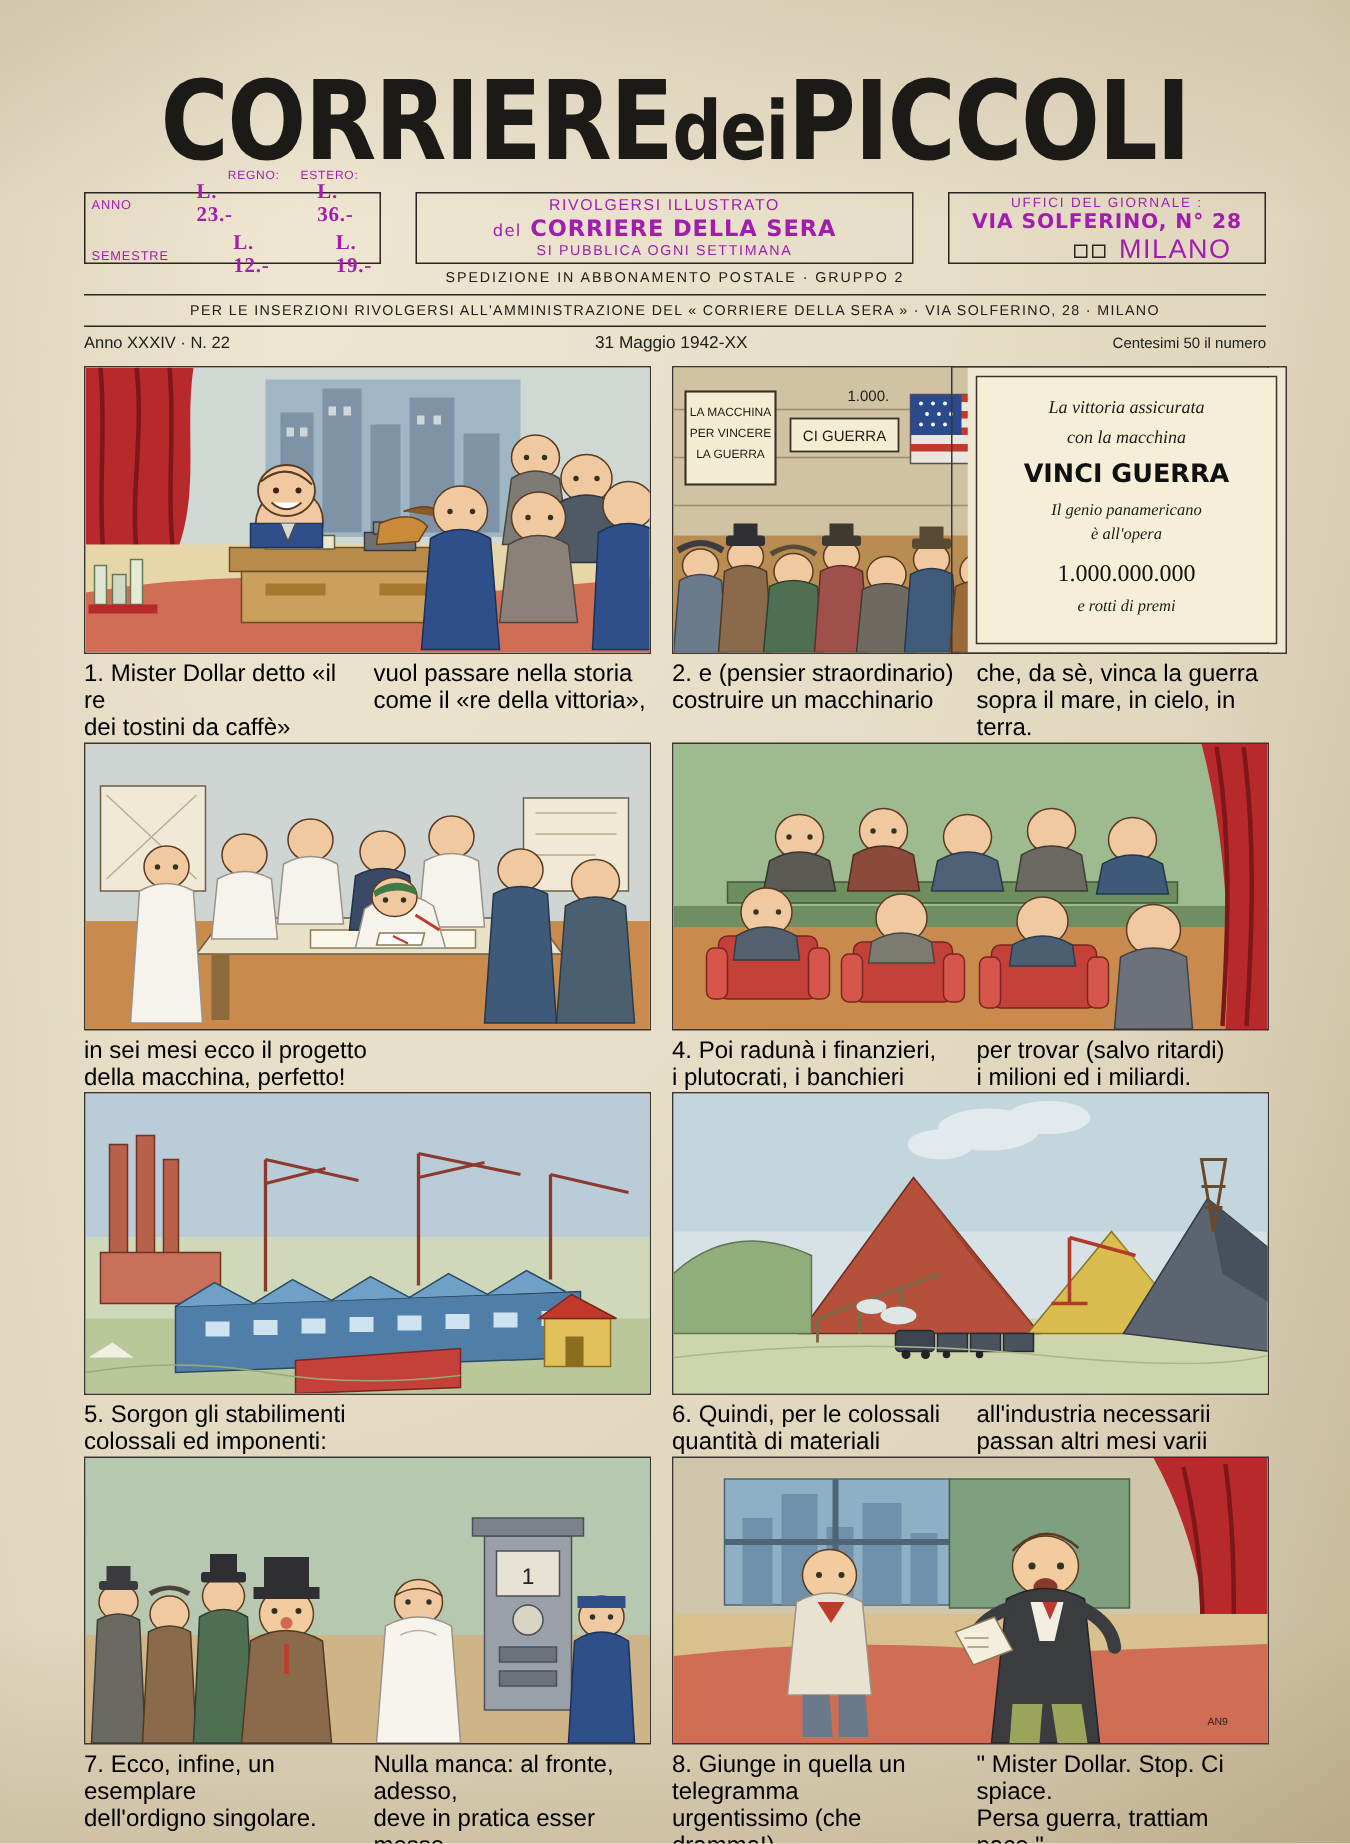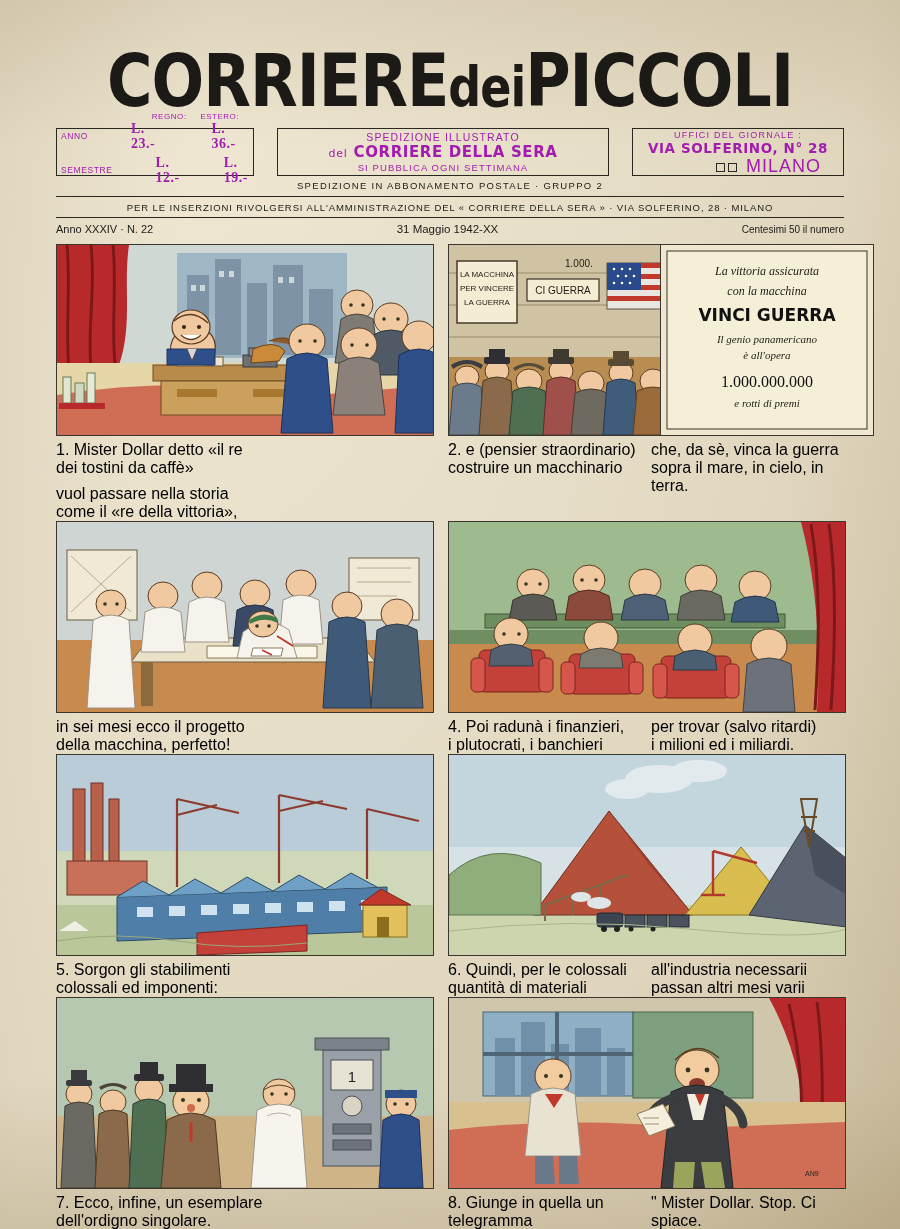--- a/index.html
+++ b/index.html
@@ -94,21 +94,21 @@
   .row{display:flex;gap:14px;margin-bottom:5px;}
   .panel{position:relative;border:1.2px solid #3b3630;overflow:hidden;}
   .panel.w1{width:378px;}
   .panel.w2{width:398px;}
   .r1 .panel{height:190px;}
   .r2 .panel{height:190px;}
   .r3 .panel{height:200px;}
   .r4 .panel{height:190px;}
   .caprow{display:flex;gap:14px;}
   .capcell{display:flex;gap:8px;}
-  .capcell.w1{width:378px;flex-direction:column;}
+  .capcell.w1{width:378px;}
   .capcell.w2{width:398px;}
   .capcell .c{flex:1;}
   svg{display:block;}
 </style>
 </head>
 <body>
 
 <div class="paper"></div>
 
 <div class="sheet">
@@ -130,21 +130,21 @@
         <span class="v">L. 36.-</span>
       </div>
       <div class="row">
         <span class="lab">SEMESTRE</span>
         <span class="v">L. 12.-</span>
         <span class="v">L. 19.-</span>
       </div>
     </div>
 
     <div class="box center-sup">
-      <div class="l1">SPEDIZIONE ILLUSTRATO</div>
+      <div class="l1">RIVOLGERSI ILLUSTRATO</div>
       <div class="l2"><span class="small">del</span> <span>CORRIERE DELLA SERA</span></div>
       <div class="l3">SI PUBBLICA OGNI SETTIMANA</div>
     </div>
 
     <div class="box offices">
       <div class="l1">UFFICI DEL GIORNALE :</div>
       <div class="l2">VIA SOLFERINO, N° 28</div>
       <div class="l3"><span class="sq"></span><span class="sq"></span> <span>MILANO</span></div>
     </div>
 
@@ -371,21 +371,21 @@
               </g>
               <g>
                 <ellipse cx="386" cy="140" rx="12" ry="11" fill="#f0c9a0" stroke="#5a3a20"></ellipse>
                   <path d="M372,150 q14,-8 28,0 l4,40 h-36z" fill="#4f6f53" stroke="#2d4030"></path>
               </g>
             </g>
           </g>
         </svg>
       </div>
 
-      <div class="panel" style="width:212px;height:190px;position:absolute;left:604px;top:0;border:1.2px solid #3b3630;">
+      <div class="panel" style="width:212px;height:190px;position:absolute;left:578px;top:0;border:1.2px solid #3b3630;padding-left:10px;">
         <svg width="212" height="190" viewBox="0 0 212 190">
           <rect width="212" height="190" fill="#efe7cf"></rect>
           <rect x="6" y="6" width="200" height="178" fill="#f6efd8" stroke="#3a332a"></rect>
           <text x="106" y="30" font-size="12" text-anchor="middle" fill="#1e1a12" font-family="Liberation Serif, serif" font-style="italic">La vittoria assicurata</text>
           <text x="106" y="50" font-size="12" text-anchor="middle" fill="#1e1a12" font-family="Liberation Serif, serif" font-style="italic">con la macchina</text>
           <text x="106" y="76" font-size="17" text-anchor="middle" fill="#111" font-family="DejaVu Sans, sans-serif" font-weight="bold">VINCI GUERRA</text>
           <text x="106" y="98" font-size="11" text-anchor="middle" fill="#1e1a12" font-family="Liberation Serif, serif" font-style="italic">Il genio panamericano</text>
           <text x="106" y="114" font-size="11" text-anchor="middle" fill="#1e1a12" font-family="Liberation Serif, serif" font-style="italic">è all'opera</text>
           <text x="106" y="142" font-size="16" text-anchor="middle" fill="#111" font-family="Liberation Serif, serif">1.000.000.000</text>
           <text x="106" y="162" font-size="11" text-anchor="middle" fill="#1e1a12" font-family="Liberation Serif, serif" font-style="italic">e rotti di premi</text>

